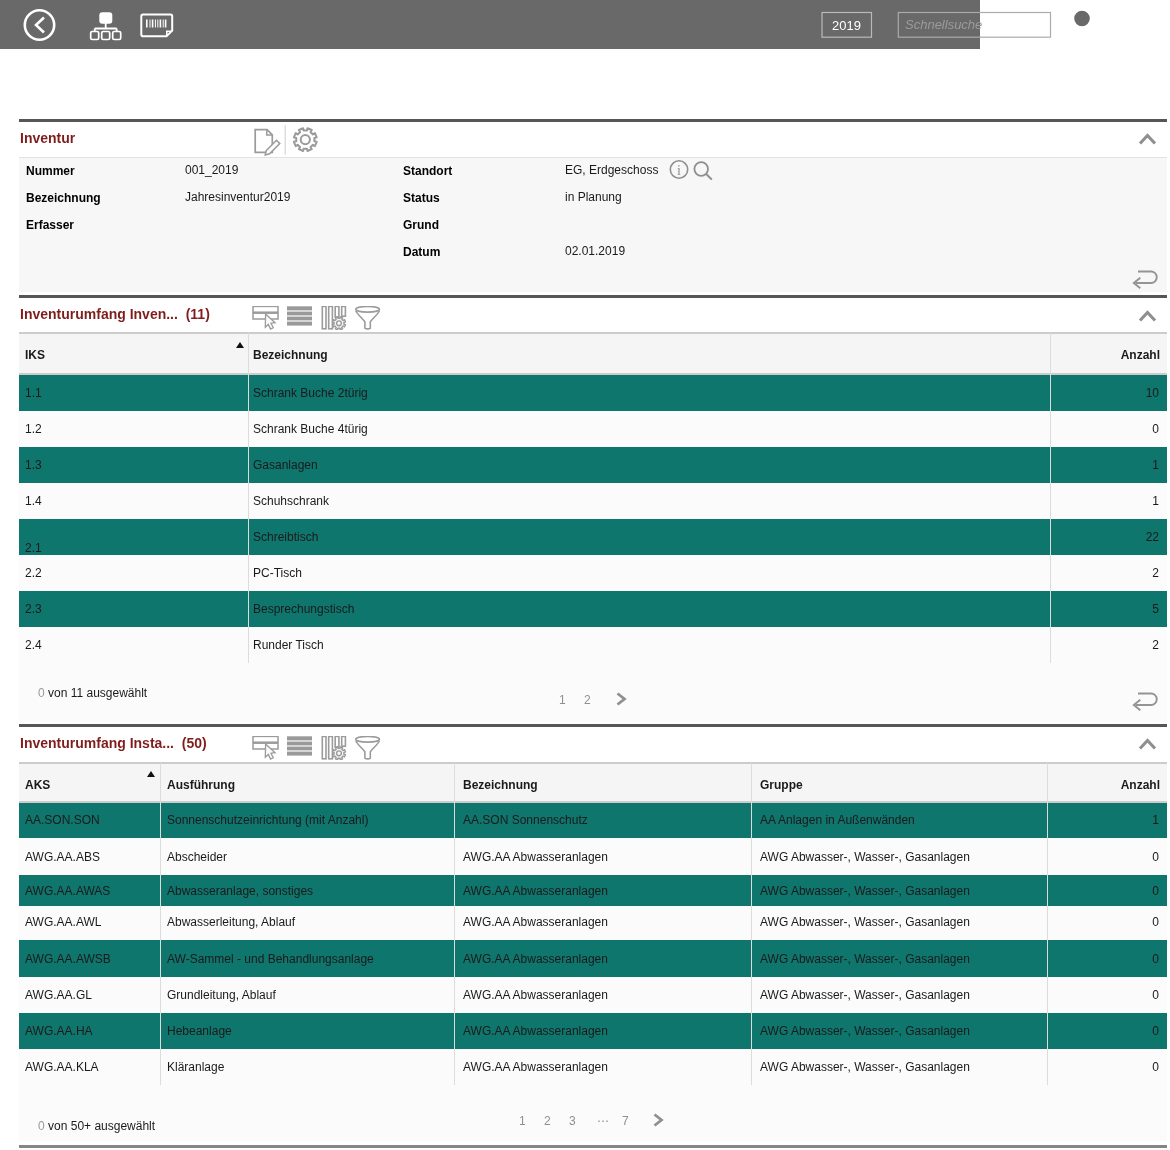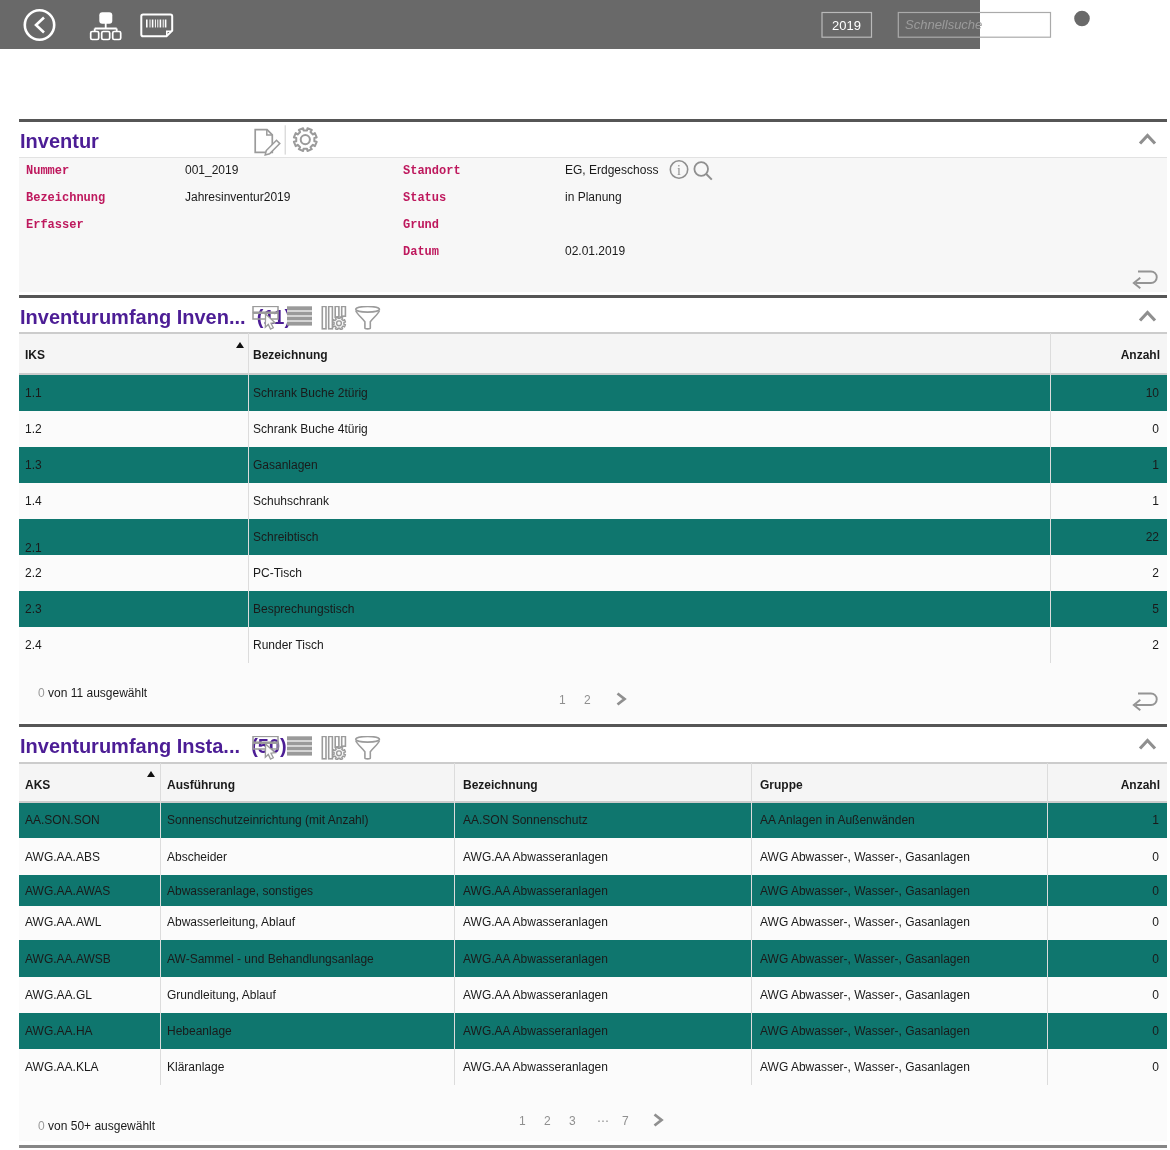--- a/index.html
+++ b/index.html
@@ -7,24 +7,24 @@
 #page { position:relative; width:1170px; height:1150px; overflow:hidden; }
 .abs { position:absolute; }
 
 #topbar { position:absolute; left:0; top:0; width:980px; height:49px; background:#696969; }
 
 #titlestrip { position:absolute; left:19px; top:67px; width:1148px; height:36px; background:#f7f7f7; }
 #titlestrip .t { position:absolute; left:-1px; top:5px; font-size:23px; font-weight:bold; color:#000; letter-spacing:0.8px; }
 
 .secborder { position:absolute; left:19px; width:1148px; height:3px; background:#565656; }
 .sechead { position:absolute; left:19px; width:1148px; background:#fff; }
-.sechead .ht { position:absolute; left:1px; font-size:20px; font-weight:bold; color:#4c1d95; }
+.sechead .ht { position:absolute; left:1px; font-size:14px; font-weight:bold; color:#7f1d1d; }
 
 #form1 { position:absolute; left:19px; top:157px; width:1148px; height:135px; background:#f7f7f7; border-top:1px solid #e2e2e2; }
-.flabel { position:absolute; font-size:12px; font-weight:bold; color:#be185d;font-family:Liberation Mono, monospace; }
+.flabel { position:absolute; font-size:12px; font-weight:bold; color:#000000; }
 .fval { position:absolute; font-size:12px; color:#1a1a1a; }
 
 .thead { position:absolute; left:19px; width:1148px; background:#f5f5f5; border-top:2px solid #cccccc; border-bottom:2px solid #cccccc; }
 .th { position:absolute; font-size:12px; font-weight:bold; color:#1a1a1a; }
 .row { position:absolute; left:19px; width:1148px; }
 .odd { background:#0f766e; }
 .even { background:#fbfbfb; }
 .cell { position:absolute; font-size:12px; color:#1a1a1a; white-space:nowrap; }
 .colsep { position:absolute; width:1px; background:#dcdcdc; }
 .tfoot { position:absolute; left:19px; width:1148px; background:#fbfbfb; }

